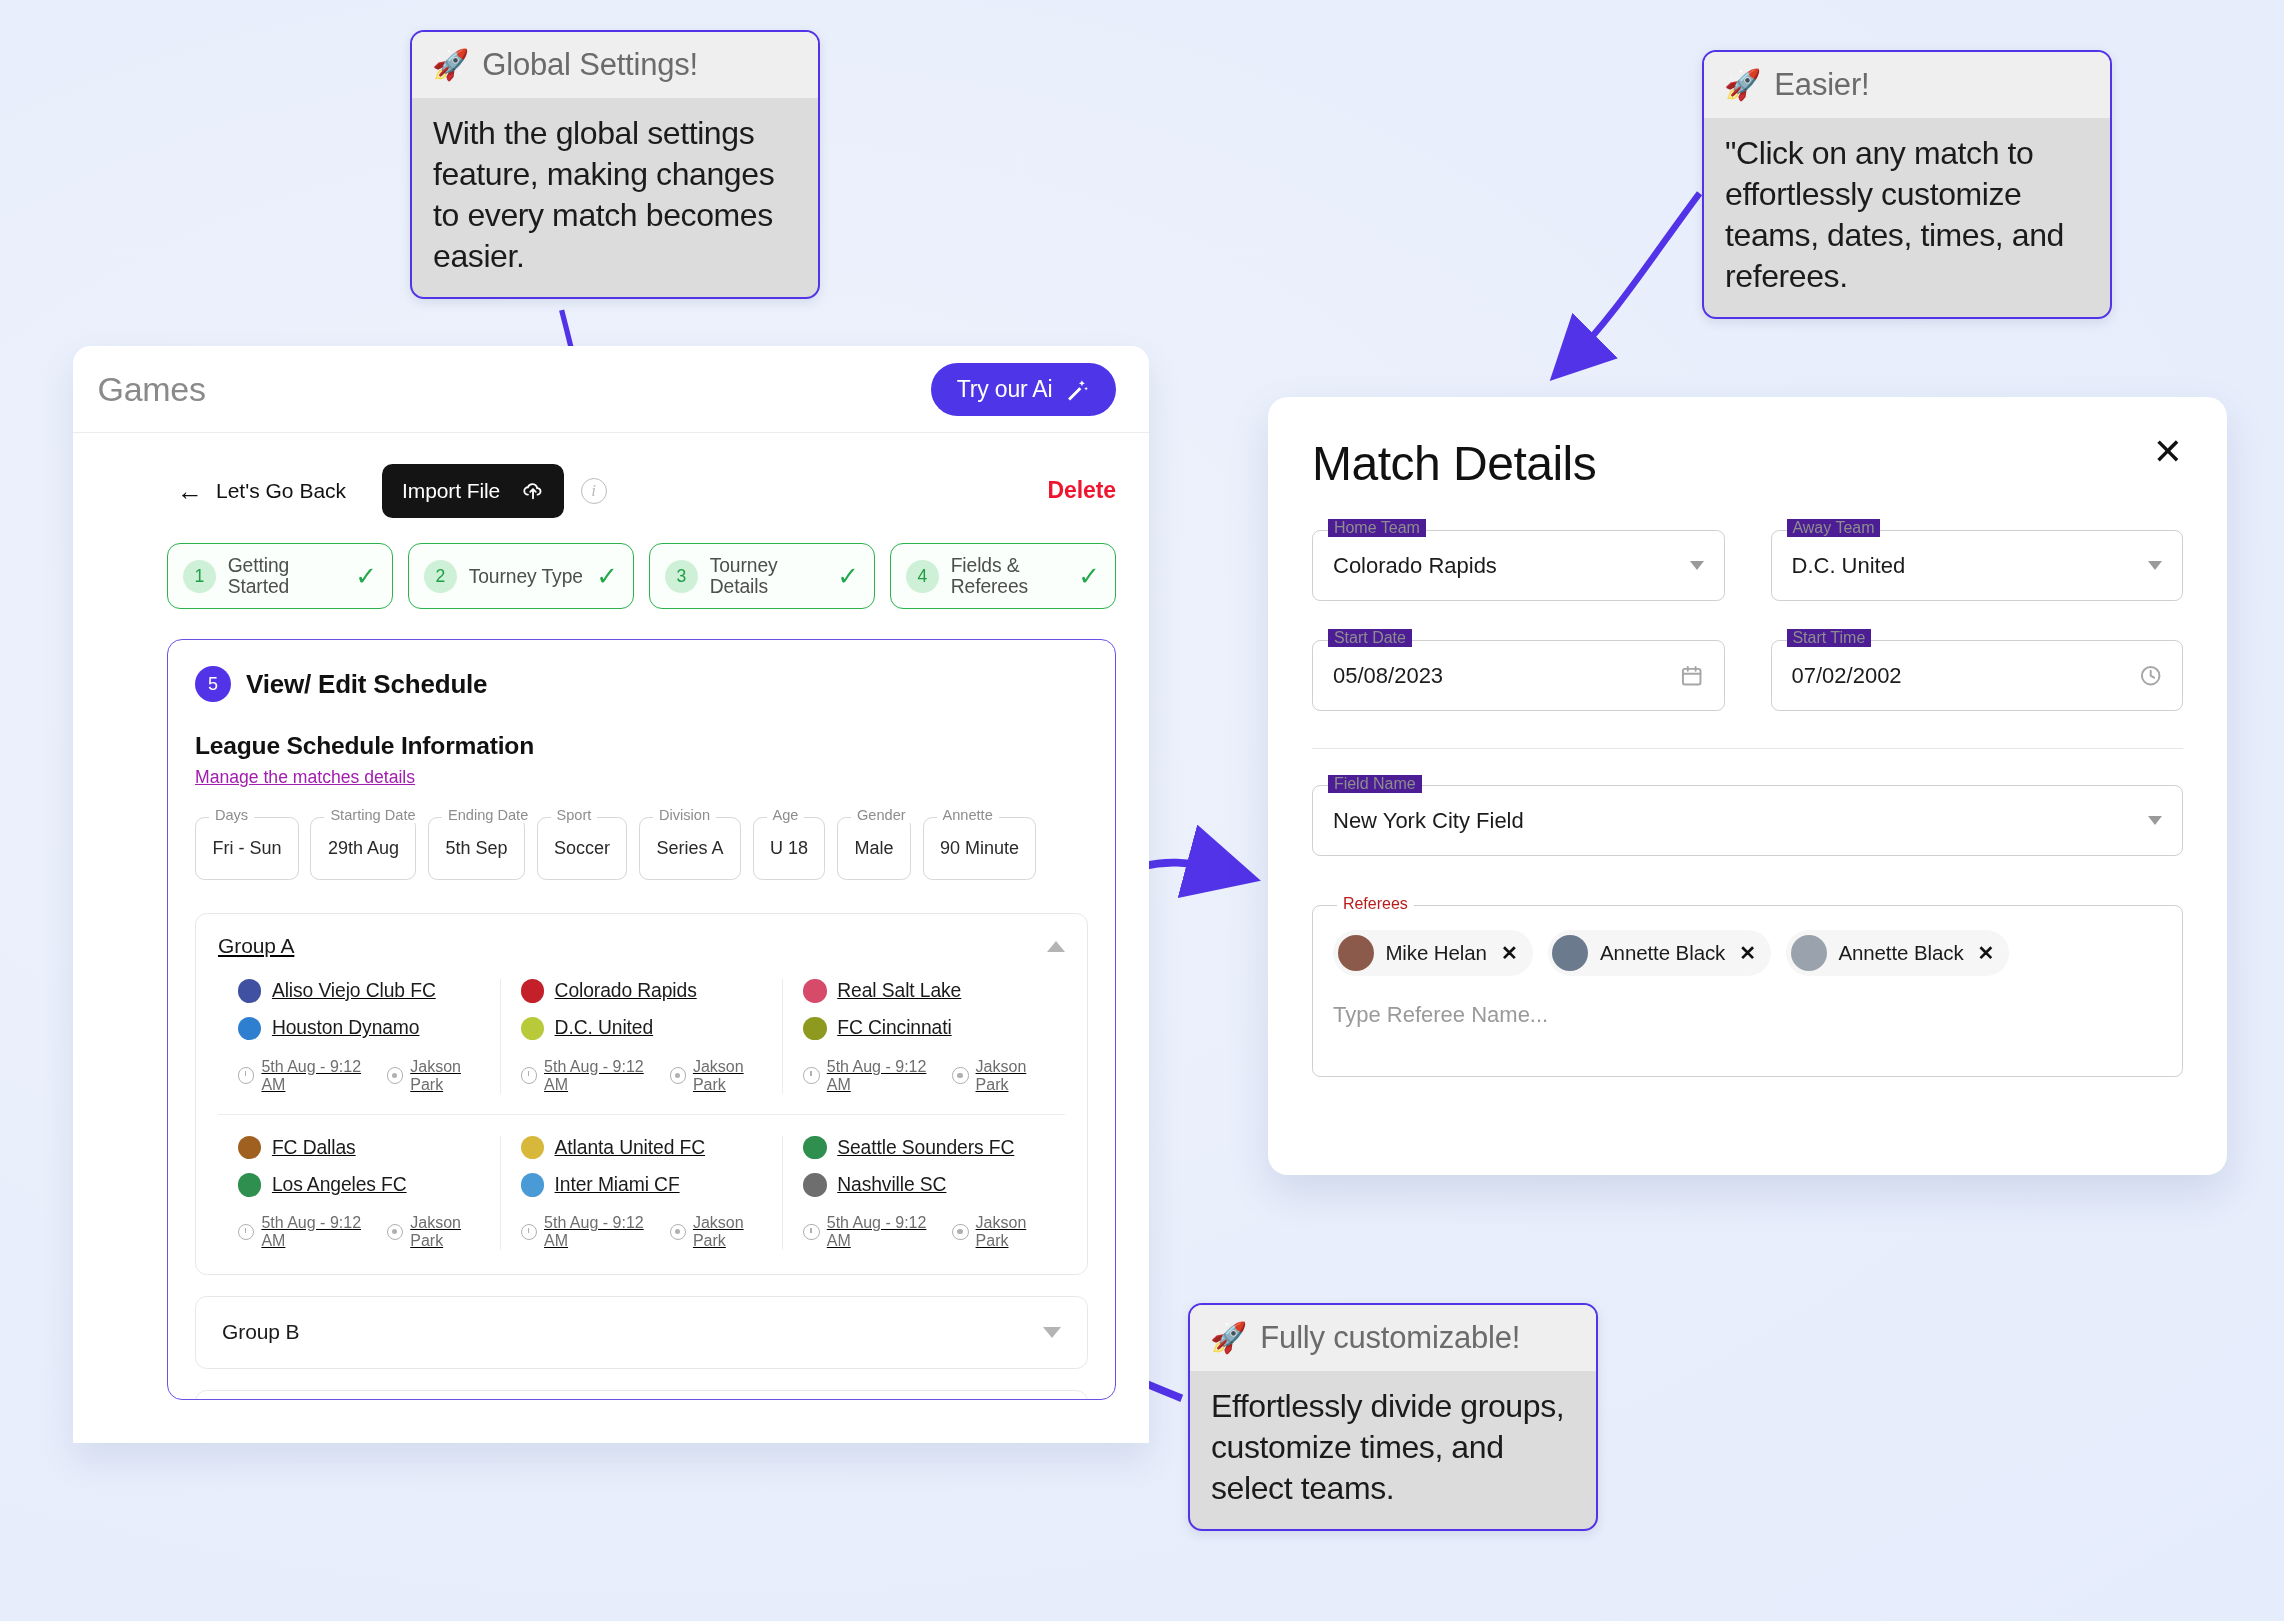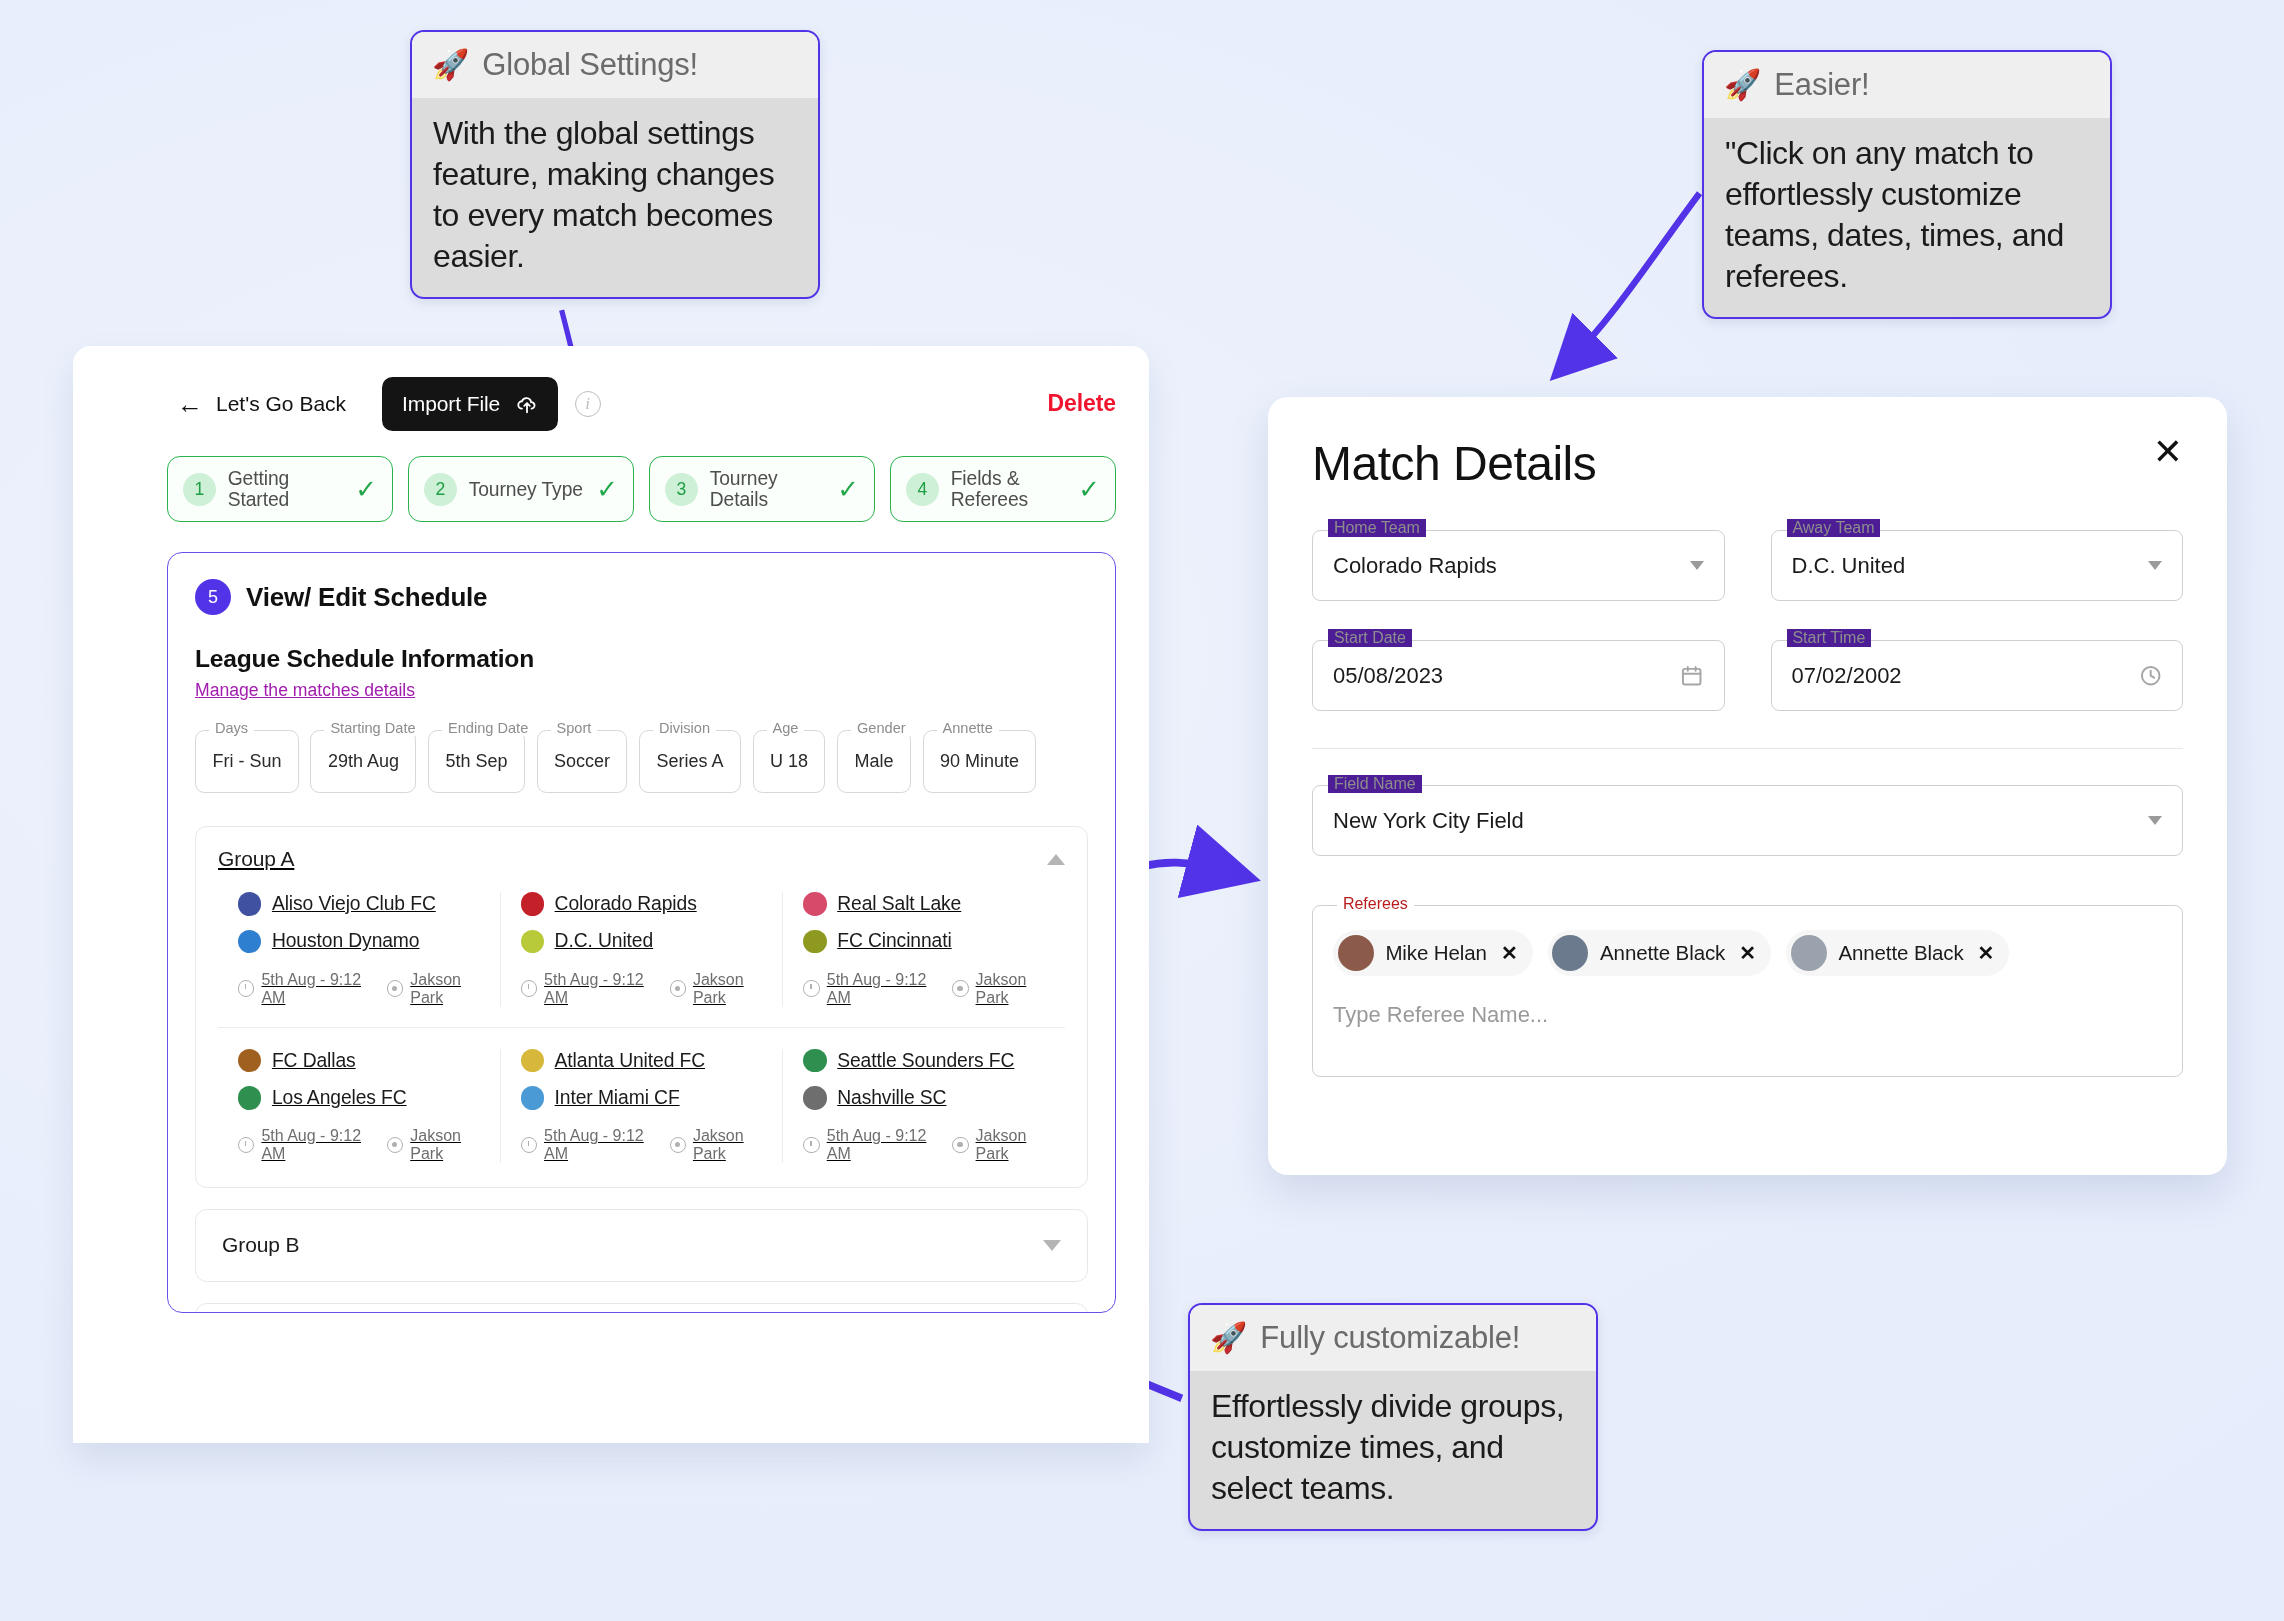--- a/index.html
+++ b/index.html
@@ -86,21 +86,21 @@
     position: relative;
   }
   .back-link { display:flex; align-items:center; gap: 13px; font-size: 21px; color:#111; cursor:pointer; }
   .back-link .arrow-l { font-size: 26px; line-height: 1; }
   .import-btn {
     margin-left: 36px;
     background: #141414; color: #fff;
     border-radius: 10.5px;
     padding: 15px 20px;
     font-size: 21px;
-    display:flex; align-items:center; gap:16px;
+    display:flex; gap:22px;
     border:none; cursor:pointer;
     letter-spacing: -0.1px;
   }
   .info-icon {
     margin-left: 16.4px;
     width: 26px; height: 26px; border-radius: 50%;
     border: 1.8px solid #bdbdbd; color: #bdbdbd;
     display:flex; align-items:center; justify-content:center;
     font-size: 17px; font-family: "Liberation Serif", serif; font-style: italic;
     cursor: pointer;
@@ -332,20 +332,31 @@
 <div class="callout" id="callout-custom">
   <div class="callout-head">
     <span class="rocket">🚀</span>
     <span class="ctitle">Fully customizable!</span>
   </div>
   <div class="callout-body">Effortlessly divide groups, customize times, and select teams.</div>
 </div>
 
 <div id="games-card">
 
+  <div class="games-header">
+    <div class="games-title">Games</div>
+    <button class="try-ai-btn">
+      <span>Try our Ai</span>
+      <svg width="24.6" height="24.6" viewBox="0 0 24 24">
+        <path d="M3 21l11-11 2 2L5 23z" fill="#fff"></path>
+        <path d="M16.5 3.2l.9 2 2 .9-2 .9-.9 2-.9-2-2-.9 2-.9z" fill="#fff"></path>
+        <path d="M20.6 9.6l.55 1.2 1.2.55-1.2.55-.55 1.2-.55-1.2-1.2-.55 1.2-.55z" fill="#fff"></path>
+      </svg>
+    </button>
+  </div>
 
   <div class="toolbar">
     <div class="back-link">
       <span class="arrow-l">←</span>
       <span>Let's Go Back</span>
     </div>
     <button class="import-btn">
       <span>Import File</span>
       <svg width="22" height="22" viewBox="0 0 24 24">
         <path d="M6.5 17a4 4 0 010-8 5.2 5.2 0 0110 1 3.5 3.5 0 01.5 7" fill="none" stroke="#fff" stroke-width="2" stroke-linecap="round"></path>

